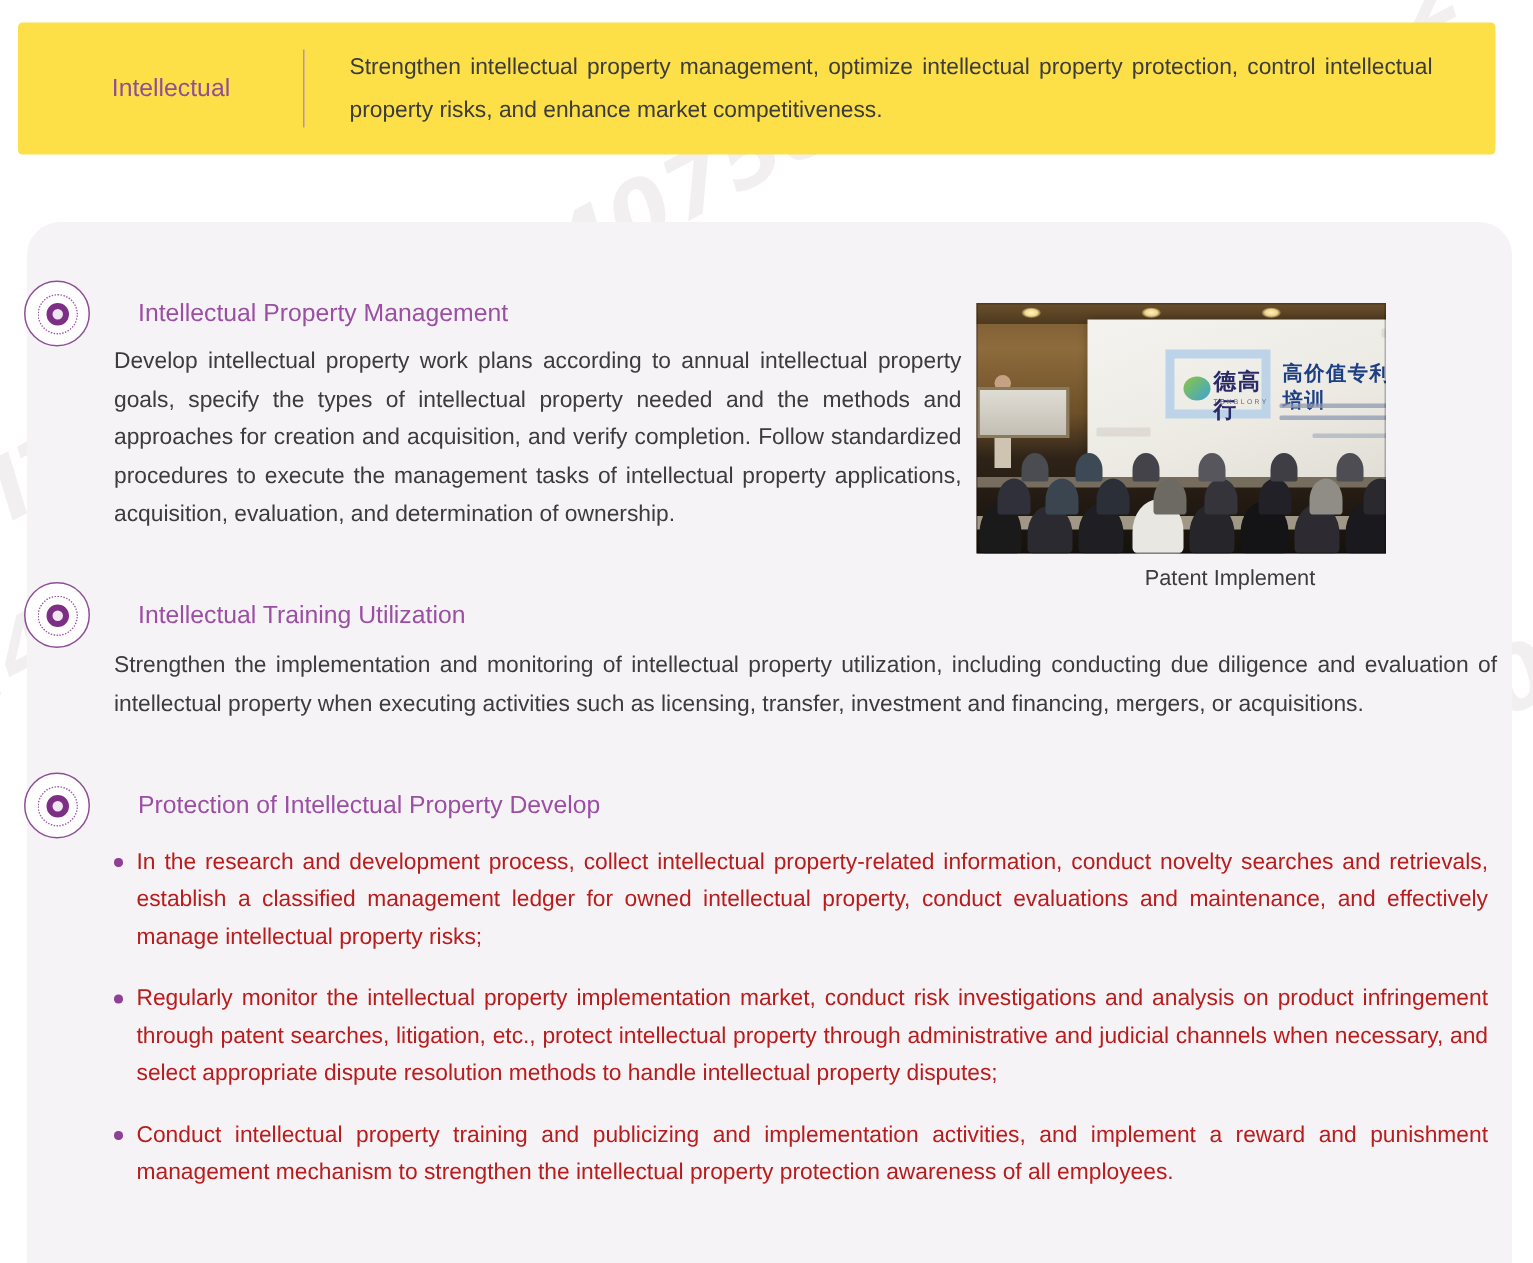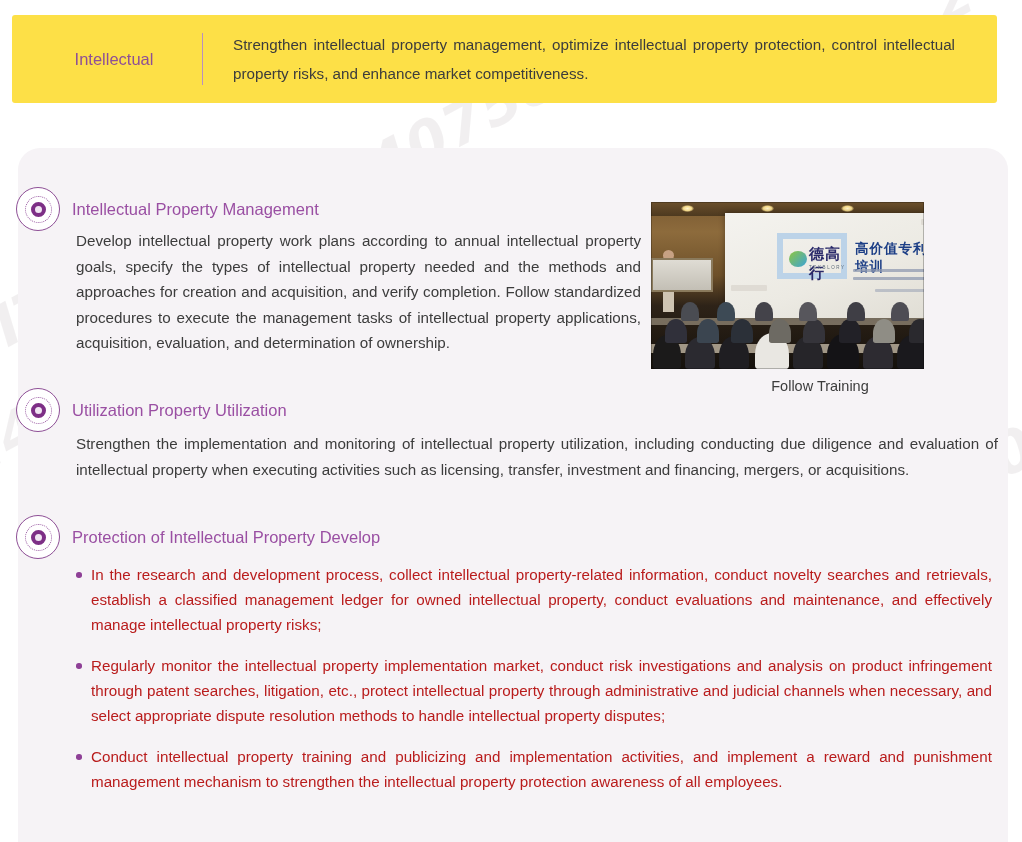--- a/index.html
+++ b/index.html
@@ -116,21 +116,21 @@
   }
   .sec-icon .core {
     width: 15px; height: 15px;
     border-radius: 50%;
     border: 4.2px solid #7d2f86;
     background: #f0e6f2;
   }
   .sec-title {
     color: #9a4fa3;
     font-size: 16.5px;
-    padding-left: 12px;
+    padding-left: 32px;
     white-space: nowrap;
   }
 
   
   .para {
     position: absolute;
     color: #3c3c3c;
     font-size: 15.2px;
     line-height: 25.5px;
     text-align: justify;
@@ -369,40 +369,40 @@
 
         <div class="ph-person" style="left:30px; bottom:48px; width:18px; height:19px; background:#4a4c52;"></div>
         <div class="ph-person" style="left:66px; bottom:48px; width:18px; height:19px; background:#3d4a55;"></div>
         <div class="ph-person" style="left:104px;bottom:48px; width:18px; height:19px; background:#44434a;"></div>
         <div class="ph-person" style="left:148px;bottom:48px; width:18px; height:19px; background:#57565c;"></div>
         <div class="ph-person" style="left:196px;bottom:48px; width:18px; height:19px; background:#3f3e45;"></div>
         <div class="ph-person" style="left:240px;bottom:48px; width:18px; height:19px; background:#4e4d54;"></div>
         <div class="ph-person" style="left:286px;bottom:48px; width:18px; height:19px; background:#3a3940;"></div>
       </div>
     </div>
-    <div class="photo-caption">Follow Training</div>
+    <div class="photo-caption">Patent Implement</div>
   </div>
 
   <div class="content">
 
     <div class="sec-head" style="left:16px; top:38px;">
       <div class="sec-icon">
         <div class="dotted"></div>
         <div class="core"></div>
       </div>
       <div class="sec-title">Intellectual Property Management</div>
     </div>
     <div class="para para-narrow" style="left:76px; top:80px;">Develop intellectual property work plans according to annual intellectual property goals, specify the types of intellectual property needed and the methods and approaches for creation and acquisition, and verify completion. Follow standardized procedures to execute the management tasks of intellectual property applications, acquisition, evaluation, and determination of ownership.</div>
 
     <div class="sec-head" style="left:16px; top:239px;">
       <div class="sec-icon">
         <div class="dotted"></div>
         <div class="core"></div>
       </div>
-      <div class="sec-title">Utilization Property Utilization</div>
+      <div class="sec-title">Intellectual Training Utilization</div>
     </div>
     <div class="para para-wide" style="left:76px; top:283px;">Strengthen the implementation and monitoring of intellectual property utilization, including conducting due diligence and evaluation of intellectual property when executing activities such as licensing, transfer, investment and financing, mergers, or acquisitions.</div>
 
     <div class="sec-head" style="left:16px; top:366px;">
       <div class="sec-icon">
         <div class="dotted"></div>
         <div class="core"></div>
       </div>
       <div class="sec-title">Protection of Intellectual Property Develop</div>
     </div>

